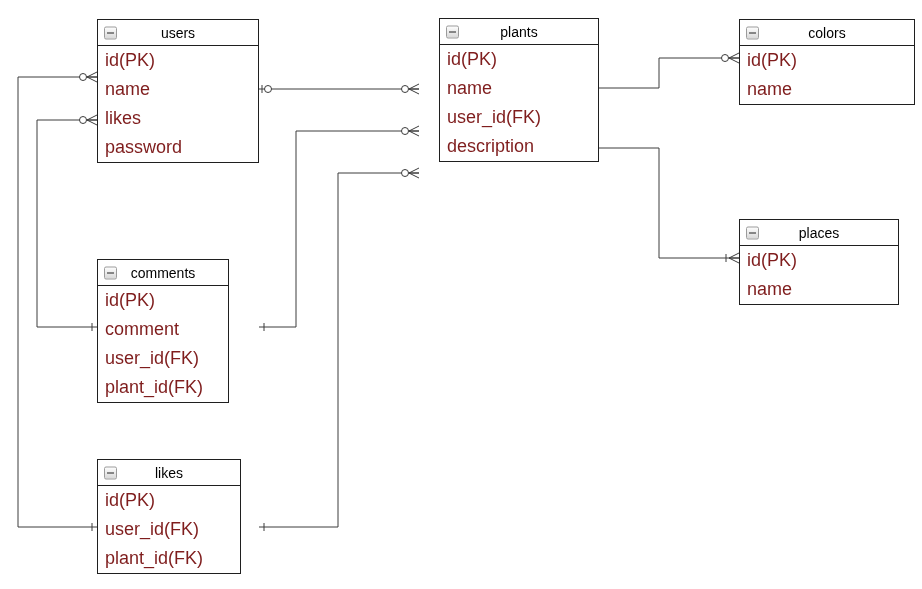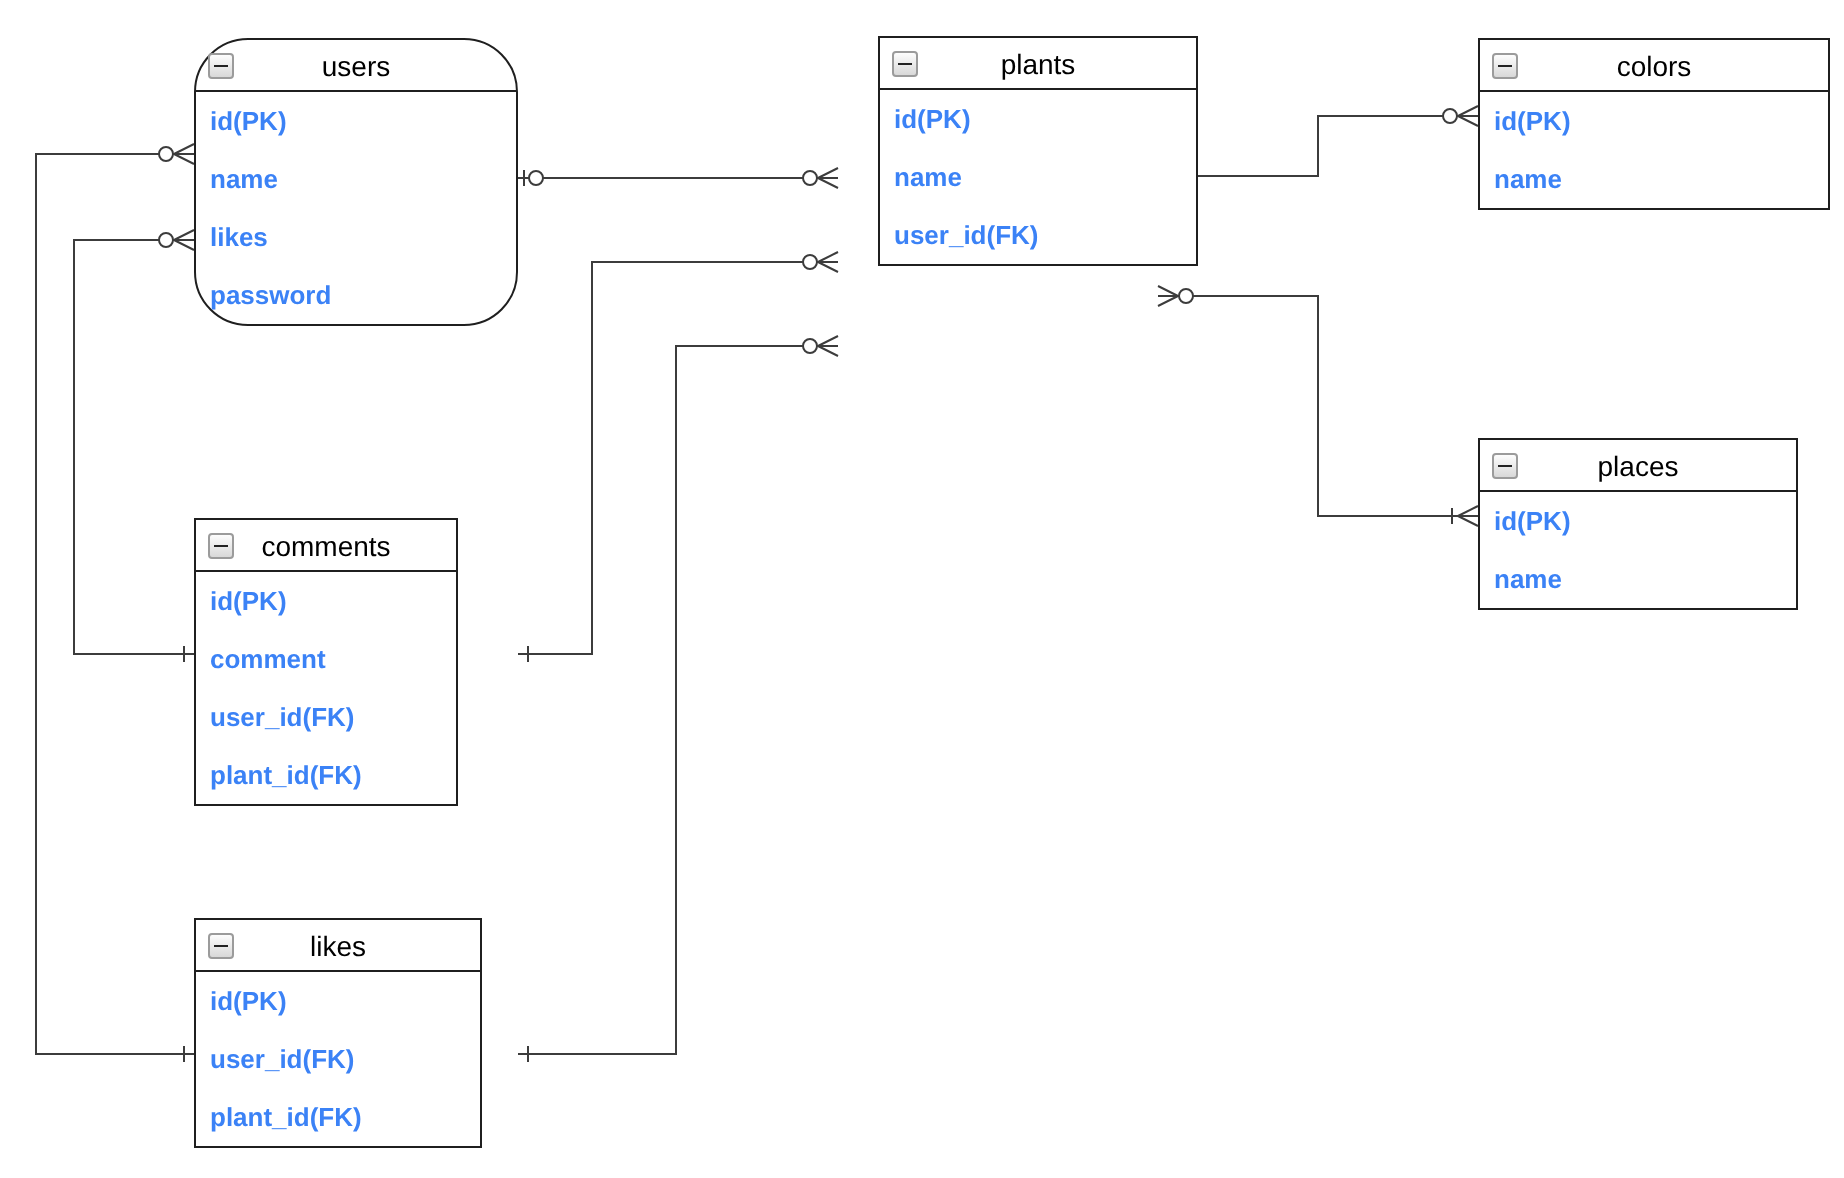--- a/index.html
+++ b/index.html
@@ -31,23 +31,22 @@
     border:1px solid #9b9b9b;border-radius:2px;
     background:linear-gradient(#fdfdfd,#d8d8d8);
     display:flex;align-items:center;justify-content:center;
     padding:0;cursor:pointer;
   }
   .minus{display:block;width:7px;height:1px;background:#222;}
   .field{
     height:29px;
     display:flex;align-items:center;
     padding-left:7px;
-    font-size:13px;color:#3b82f6;
+    font-size:18px;color:#7f1d1d;
     white-space:nowrap;
-    font-weight:bold;
   }
 </style>
 </head>
 <body>
 
 <div id="canvas">
   <svg id="relations-svg" xmlns="http://www.w3.org/2000/svg" viewBox="0 0 922 589">
       <g class="relation">
         <polyline points="259,89 419,89" fill="none" stroke="#3c3c3c" stroke-width="1"></polyline>
         <line x1="262" y1="85" x2="262" y2="93" stroke="#3c3c3c" stroke-width="1"></line>
@@ -105,21 +104,21 @@
         <line x1="589" y1="148" x2="579" y2="143" stroke="#3c3c3c" stroke-width="1"></line>
         <line x1="589" y1="148" x2="579" y2="148" stroke="#3c3c3c" stroke-width="1"></line>
         <line x1="589" y1="148" x2="579" y2="153" stroke="#3c3c3c" stroke-width="1"></line>
         <circle cx="593" cy="148" r="3.5" fill="#fff" stroke="#3c3c3c" stroke-width="1"></circle>
         <line x1="729" y1="258" x2="739" y2="253" stroke="#3c3c3c" stroke-width="1"></line>
         <line x1="729" y1="258" x2="739" y2="258" stroke="#3c3c3c" stroke-width="1"></line>
         <line x1="729" y1="258" x2="739" y2="263" stroke="#3c3c3c" stroke-width="1"></line>
         <line x1="726" y1="254" x2="726" y2="262" stroke="#3c3c3c" stroke-width="1"></line>
       </g>
     </svg>
-<div class="tbl" style="left: 97px; top: 19px; width: 162px; border-radius: 27px;">
+<div class="tbl" style="left: 97px; top: 19px; width: 162px;">
       <div class="tbl-header">
         <button class="collapse">
           <span class="minus"></span>
         </button>
         <span>users</span>
       </div>
       <div class="field">id(PK)</div>
       <div class="field">name</div>
       <div class="field">likes</div>
       <div class="field">password</div>
@@ -150,20 +149,21 @@
     <div class="tbl" style="left: 439px; top: 18px; width: 160px;">
       <div class="tbl-header">
         <button class="collapse">
           <span class="minus"></span>
         </button>
         <span>plants</span>
       </div>
       <div class="field">id(PK)</div>
       <div class="field">name</div>
       <div class="field">user_id(FK)</div>
+      <div class="field">description</div>
     </div>
     <div class="tbl" style="left: 739px; top: 19px; width: 176px;">
       <div class="tbl-header">
         <button class="collapse">
           <span class="minus"></span>
         </button>
         <span>colors</span>
       </div>
       <div class="field">id(PK)</div>
       <div class="field">name</div>

